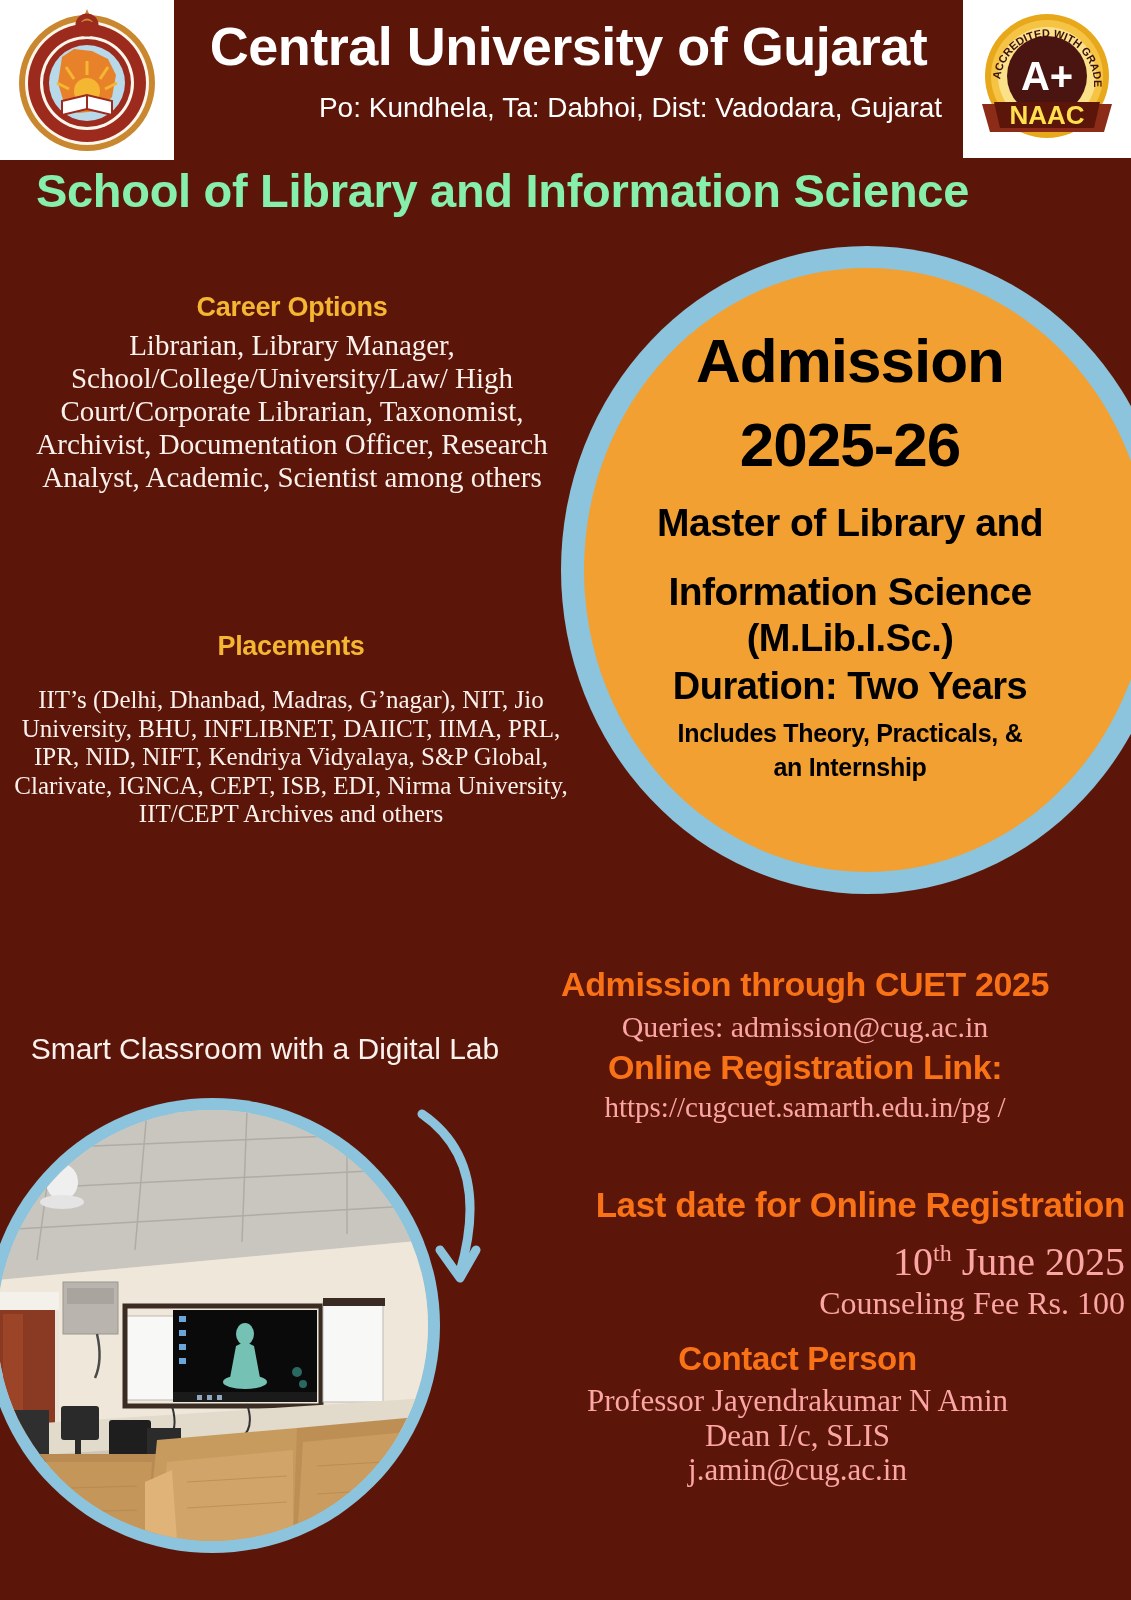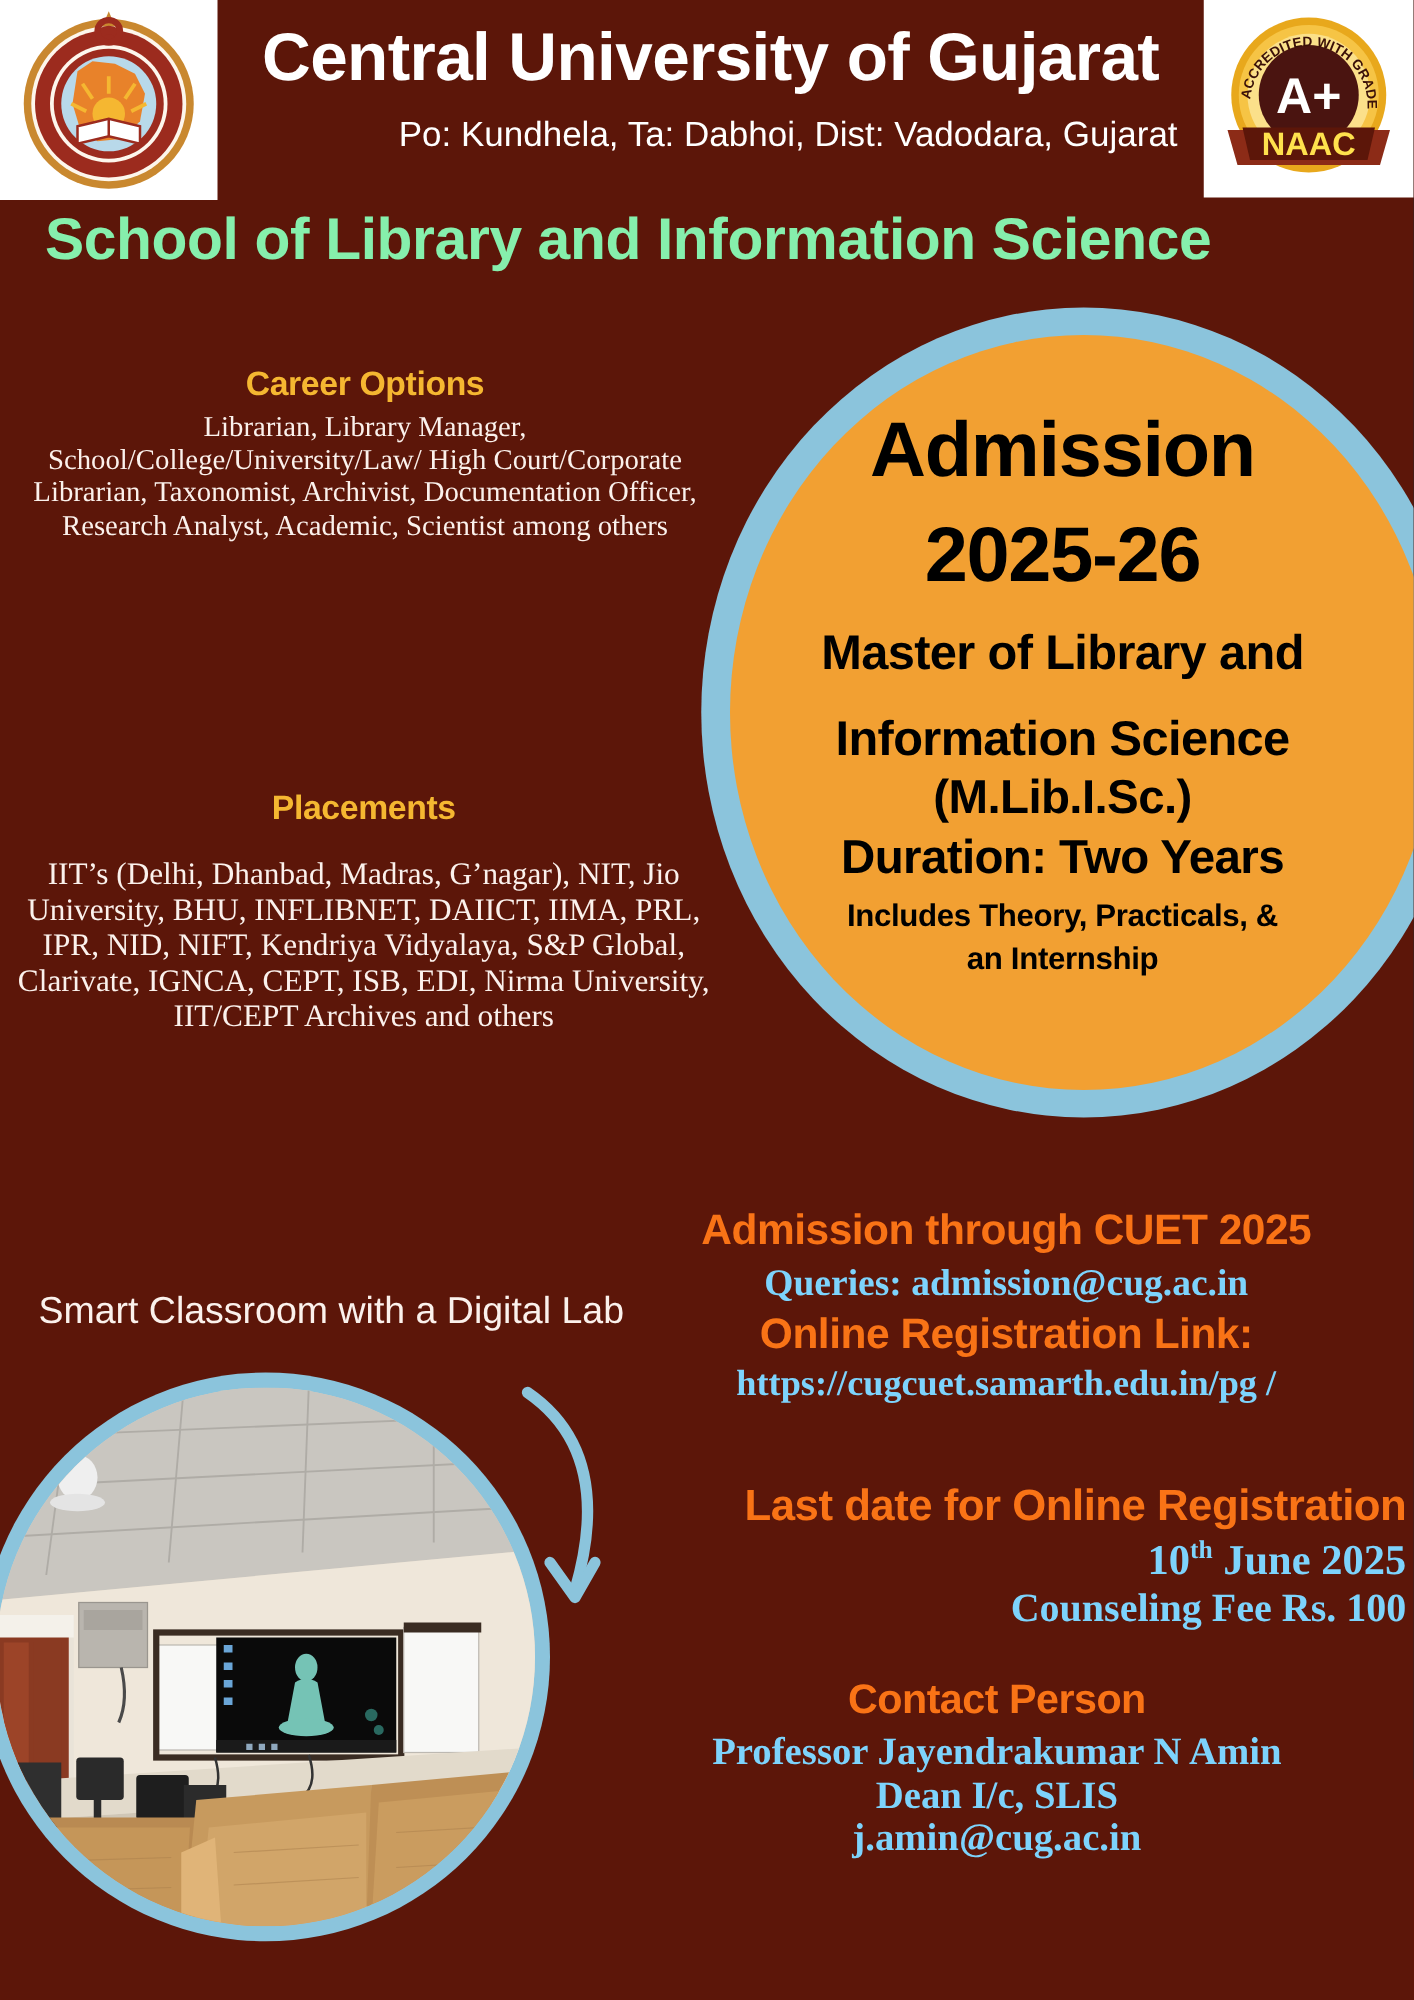--- a/index.html
+++ b/index.html
@@ -87,21 +87,21 @@
     color: #FBF1EC;
     font-family: "Liberation Serif", serif;
     text-align: center;
     line-height: 1.14;
   }
   #career-block {
     position: absolute;
     left: 22px; top: 292px;
     width: 540px;
   }
-  #career-list { font-size: 23px; margin-top: 6px; }
+  #career-list { font-size: 29px; margin-top: 6px; }
 
   #placement-block {
     position: absolute;
     left: 10px; top: 631px;
     width: 562px;
   }
   #placement-list { font-size: 25px; margin-top: 24px; }
 
   
   #admission-ring {
@@ -141,37 +141,36 @@
     width: 630px;
     text-align: center;
   }
   .gold-head {
     color: #f97316;
     font-weight: bold;
     font-family: "Liberation Sans", sans-serif;
     letter-spacing: -0.4px;
   }
   .white-serif {
-    color: #7dd3fc;
+    color: #fca5a5;
     font-family: "Liberation Serif", serif;
-    font-weight: bold;
   }
   #cuet-title { font-size: 34px; }
   #queries { font-size: 30px; margin-top: 6px; }
   #reg-link-label { font-size: 34px; margin-top: 4px; }
   #reg-link { font-size: 29px; margin-top: 4px; }
 
   #lastdate-block {
     position: absolute;
     left: 470px; top: 1185px;
     width: 655px;
     text-align: right;
   }
   #lastdate-title { font-size: 35px; }
-  #lastdate-value { font-size: 34px; margin-top: 4px; line-height: 1.15; }
+  #lastdate-value { font-size: 40px; margin-top: 14px; line-height: 1.15; }
   #fee-value { font-size: 32px; line-height: 1.15; }
   #lastdate-value sup { font-size: 0.6em; vertical-align: super; }
 
   #contact-block {
     position: absolute;
     left: 470px; top: 1340px;
     width: 655px;
     text-align: center;
   }
   #contact-title { font-size: 33px; }

